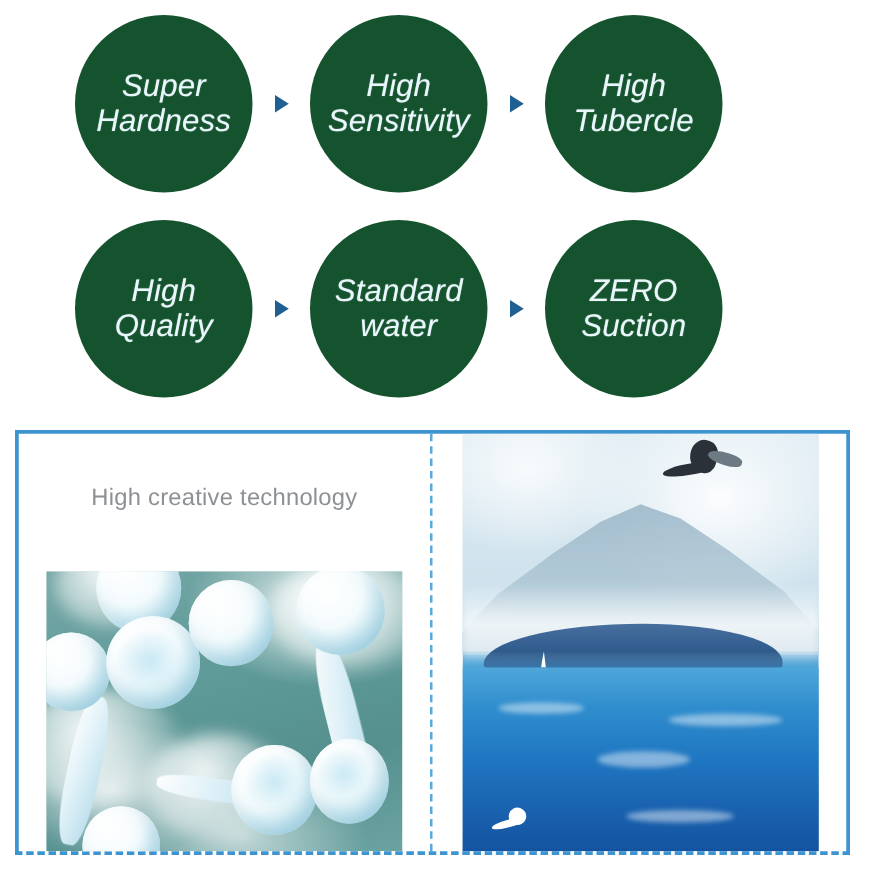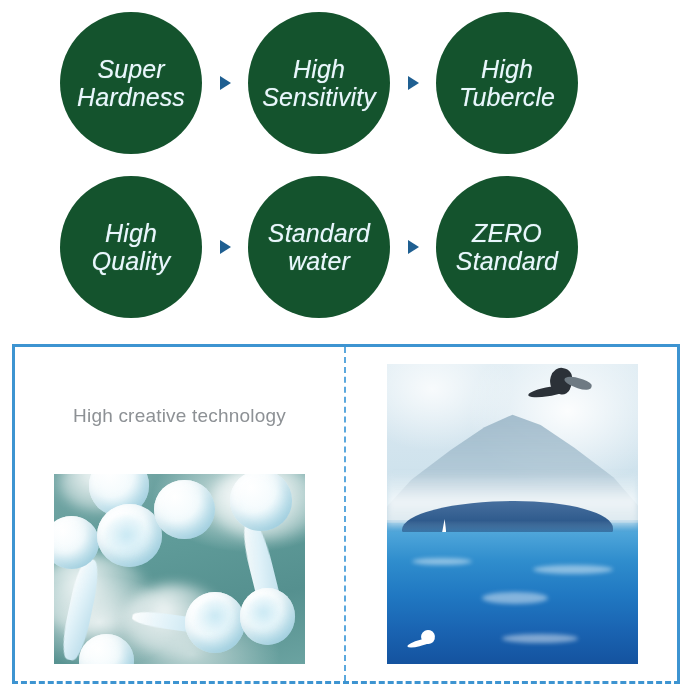--- a/index.html
+++ b/index.html
@@ -94,21 +94,21 @@
     display: flex;
   }
 
   .feature-col {
     position: relative;
     box-sizing: border-box;
     flex: 1 1 50%;
     height: 100%;
     display: flex;
     flex-direction: column;
-    padding: 17px;
+    padding: 0;
   }
   #feature-col-left {
     border-right: 2px dashed #5ba8dd;
   }
 
   .feature-caption {
     flex: 0 0 110px;
     display: flex;
     align-items: center;
     justify-content: center;
@@ -288,21 +288,21 @@
       <span class="flow-node-label">Standard
 water</span>
     </div>
 
     <div class="flow-arrow">
       <span class="tri"></span>
     </div>
 
     <div class="flow-node">
       <span class="flow-node-label">ZERO
-Standard</span>
+Suction</span>
     </div>
   </div>
 
 </div>
 
 <div id="feature-panel">
 
   <div class="feature-col" id="feature-col-left">
     <div class="feature-caption">High creative technology</div>
 

